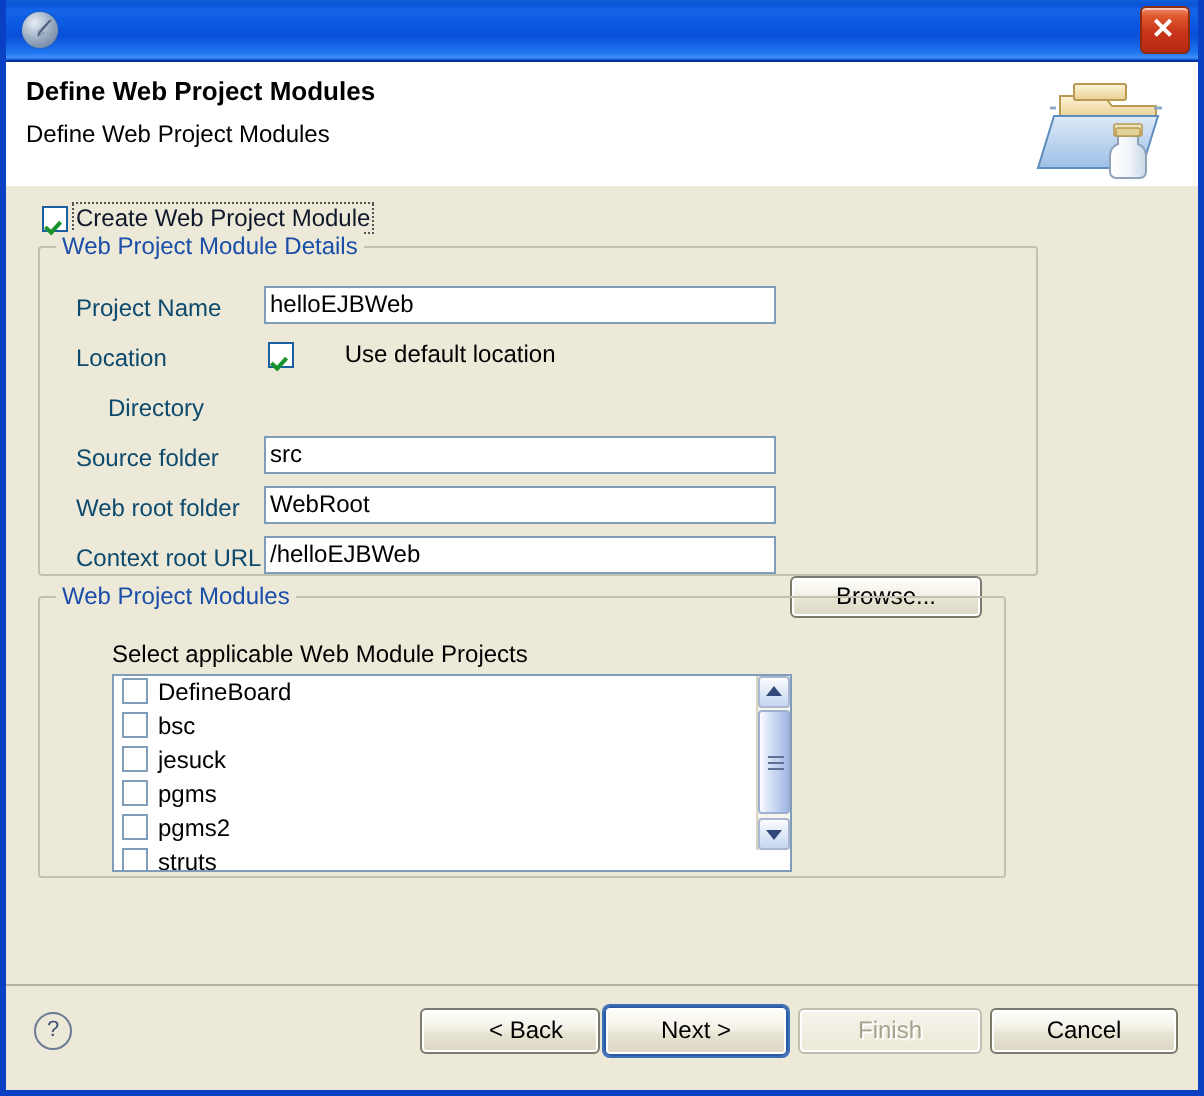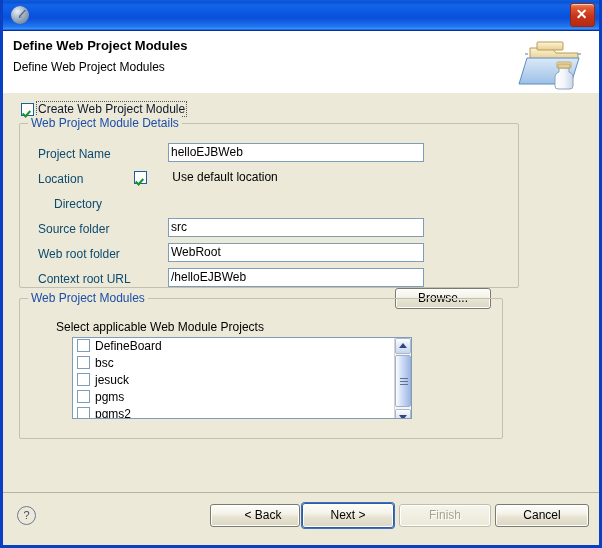--- a/index.html
+++ b/index.html
@@ -202,21 +202,20 @@
     background: #ffffff;
     border: 1px solid #7f9db9;
     font-family: "Liberation Sans", sans-serif;
     font-size: 12px;
     color: #000;
     padding: 0 2px;
     line-height: 17px;
     height: 19px;
     overflow: hidden;
     white-space: nowrap;
-    margin-left: 36px;
   }
 
   .btn {
     position: absolute;
     box-sizing: border-box;
     background: linear-gradient(to bottom, #fdfdfb 0%, #f4f2e8 42%, #e7e3d2 58%, #dcd7c3 100%);
     border: 1px solid #7b7a6e;
     border-radius: 3px;
     font-family: "Liberation Sans", sans-serif;
     font-size: 12px;
@@ -249,26 +248,25 @@
     left: 36px;
     top: 21px;
     font-size: 12px;
     color: #000;
   }
   #listbox {
     position: absolute;
     left: 36px;
     top: 38px;
     width: 340px;
-    height: 82px;
+    height: 99px;
     box-sizing: border-box;
     background: #ffffff;
     border: 1px solid #7f9db9;
     overflow: hidden;
-    margin-left: 16px;
   }
   #listitems {
     position: absolute;
     left: 0; top: 0; right: 17px;
   }
   .litem {
     height: 17px;
     line-height: 17px;
     font-size: 12px;
     color: #000;

